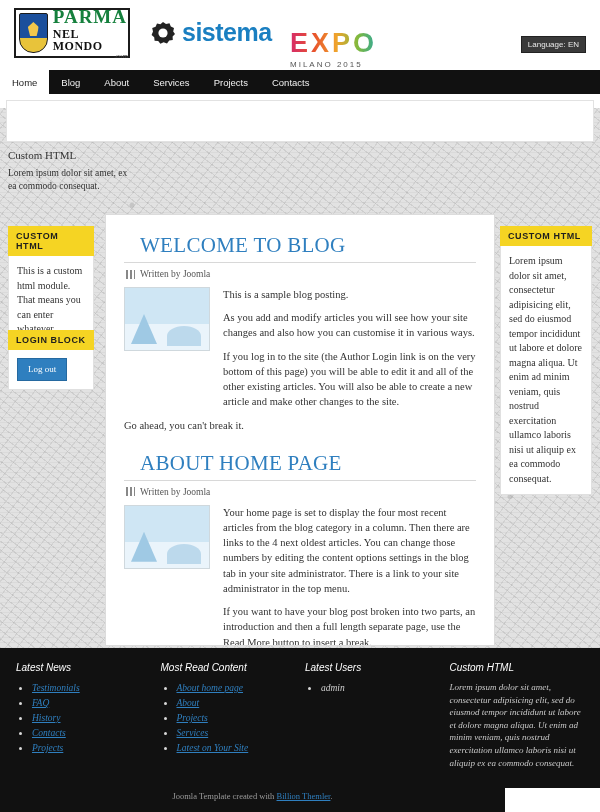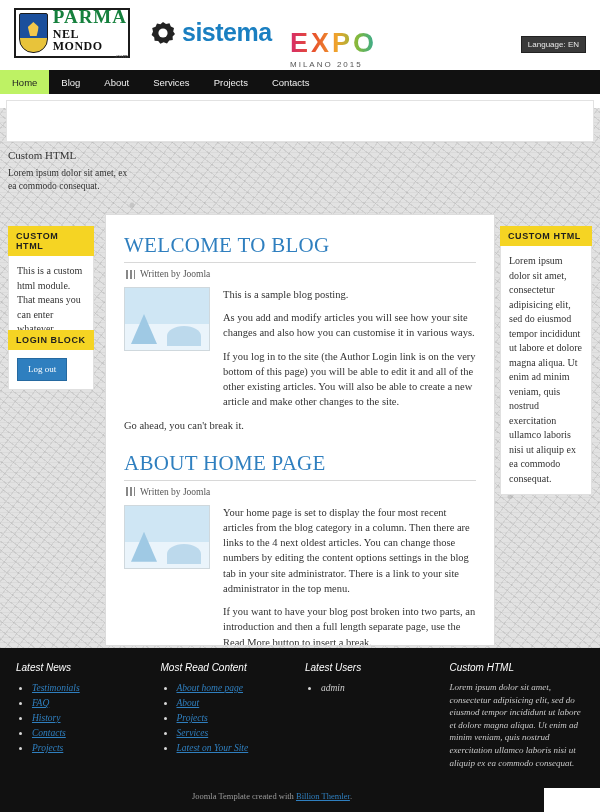--- a/index.html
+++ b/index.html
@@ -113,21 +113,21 @@
   .nav {
     position: absolute; left: 0; top: 70px; width: 600px; height: 24px;
     background: #111111; z-index: 5;
     display: flex; align-items: stretch;
   }
   .nav-item {
     display: flex; align-items: center; padding: 0 12px;
     color: #f0f0f0; font-family: "Liberation Sans", sans-serif;
     font-size: 9.5px; cursor: pointer;
   }
-  .nav-item.active { background: #bef264; color: #222; }
+  .nav-item.active { background: #ffffff; color: #222; }
 
   
   .banner-strip {
     position: absolute; left: 6px; top: 100px; width: 588px; height: 42px;
     background: #ffffff; border: 1px solid #e2e2e2; z-index: 4;
   }
 
   
   .left-float {
     position: absolute; left: 8px; top: 148px; width: 120px; z-index: 3;
@@ -138,21 +138,21 @@
   
   .content-card {
     position: absolute; left: 105px; top: 214px; width: 390px; height: 432px;
     background: #ffffff; border: 1px solid #dcdcdc; z-index: 4;
     padding: 12px 18px;
     overflow: hidden;
   }
   .post-title {
     font-family: "Liberation Serif", serif;
     font-size: 21px; color: #2f7fbf; font-weight: normal;
-    margin: 6px 0 4px 0; letter-spacing: 0.3px;
+    margin: 6px 0 4px 16px; letter-spacing: 0.3px;
   }
   .post-title.caps { text-transform: uppercase; }
   .rule { border-bottom: 1px solid #d8d8d8; margin: 2px 0 6px 0; }
   .byline {
     font-size: 9.5px; color: #555; margin: 0 0 8px 2px;
     display: flex; align-items: center; gap: 5px;
   }
   .byline .bar {
     display: inline-block; width: 9px; height: 9px;
     background: linear-gradient(90deg,#888 0 2px,transparent 2px 4px,#888 4px 6px,transparent 6px 8px,#888 8px 9px);
@@ -214,21 +214,21 @@
     font-size: 10px; font-weight: normal; color: #ffffff;
   }
   .fcol ul { margin: 0; padding-left: 16px; list-style: disc; }
   .fcol li { margin-bottom: 3px; }
   .fcol a {
     color: #2f7fbf; text-decoration: underline; font-size: 9.5px;
   }
   .fcol .plain { color: #cfcfcf; font-size: 9.5px; }
   .fcol p { margin: 0; font-size: 9px; line-height: 1.4; color: #c9c9c9; }
   .footer-bottom {
-    position: absolute; left: 0; top: 788px; width: 544px; height: 24px;
+    position: absolute; left: 0; top: 788px; width: 505px; height: 24px;
     background: #111111; color: #9a9a9a; z-index: 6;
     text-align: center; font-size: 8.5px; padding-top: 3px;
   }
   .footer-bottom a { color: #2f7fbf; text-decoration: underline; }
 </style>
 </head>
 <body>
 
 <div id="page">
 

